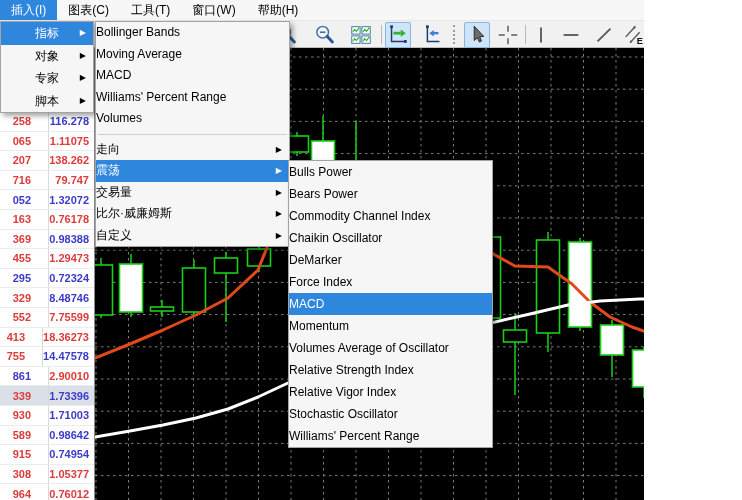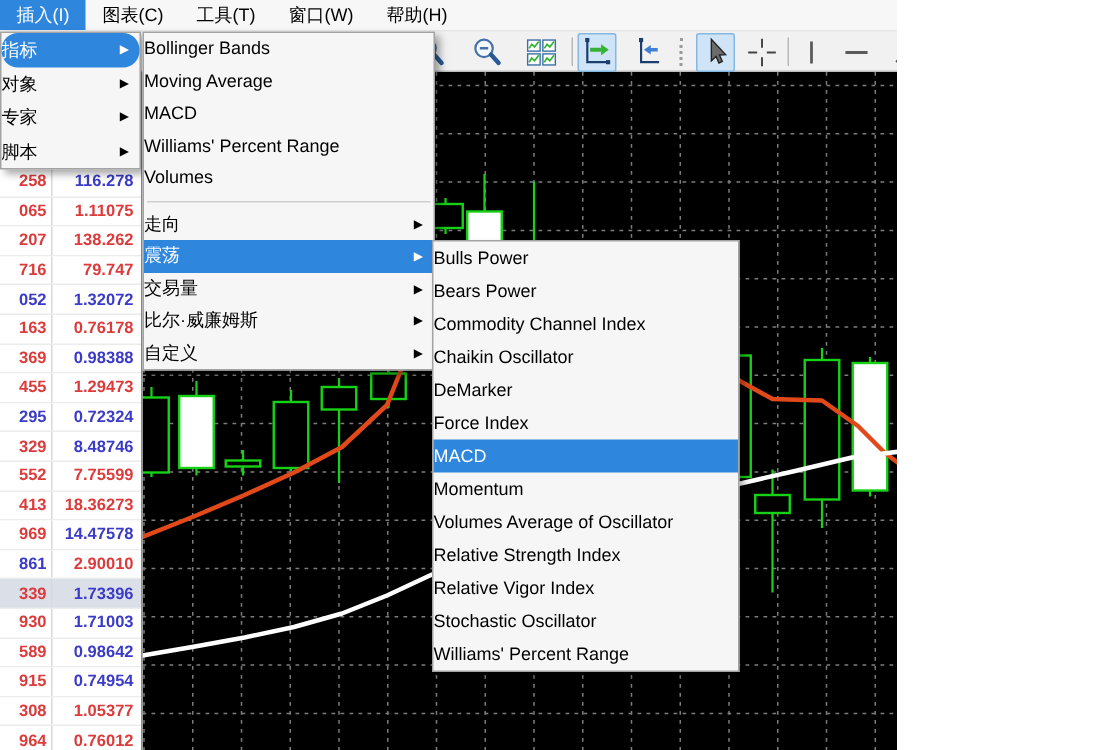--- a/index.html
+++ b/index.html
@@ -1,16 +1,16 @@
 <!DOCTYPE html>
 <html><head>
 <meta charset="utf-8">
 <style>
   html,body{margin:0;padding:0;}
-  #app{position:relative;width:598px;height:500px;background:#f0f0f0;overflow:hidden;
+  #app{position:relative;width:644px;height:500px;background:#f0f0f0;overflow:hidden;
        font-family:"Liberation Sans",sans-serif;-webkit-font-smoothing:antialiased;}
 
   
   .menubar{position:absolute;left:0;top:0;width:742px;height:20px;background:#f7f7f7;
            display:flex;align-items:stretch;font-size:12px;z-index:5;}
   .mb-item{padding:0 11px;line-height:20px;color:#000;cursor:default;}
   .mb-item.active{background:#2e86dd;color:#fff;}
 
   
   .toolbar{position:absolute;left:0;top:20px;width:742px;height:28px;background:#f1f1f1;
@@ -23,38 +23,38 @@
   .tb-grip{position:absolute;top:4px;width:0;height:19px;border-left:2px dotted #9a9a9a;}
 
   
   .market-watch{position:absolute;left:0;top:48px;width:94px;height:452px;background:#fff;
                 border-right:1px solid #8c8c8c;overflow:hidden;box-sizing:content-box;z-index:3;}
   #mw-rows{position:absolute;top:64px;left:0;width:100%;}
   .mw-row{display:flex;height:19.6px;box-sizing:border-box;border-bottom:1px solid #ececec;
           font-size:11px;font-weight:bold;align-items:center;background:#fff;}
   .mw-row.sel{background:#dbe0e8;}
   .mw-row.sel .cell{background:transparent;}
-  .mw-left{width:31px;text-align:right;padding-right:3px;border-right:1px solid #d9d9d9;height:100%;
+  .mw-left{width:31px;text-align:right;padding-right:17px;border-right:1px solid #d9d9d9;height:100%;
            display:flex;align-items:center;justify-content:flex-end;}
   .mw-right{flex:1;text-align:right;padding-right:5px;}
   .c-red{color:#dc3b3b;}
   .c-blue{color:#3b3bc8;}
 
   
   .chart{position:absolute;left:95px;top:48px;width:647px;height:452px;background:#000;z-index:2;}
   .chart svg{display:block;}
 
   
   .menu{position:absolute;background:#f6f6f6;border:1px solid #a3a3a3;
         box-shadow:3px 3px 5px rgba(0,0,0,.35);font-size:12px;box-sizing:border-box;}
   .dropdown1{left:0;top:21px;width:94px;z-index:30;}
   .submenu1{left:95px;top:21px;width:195px;z-index:31;}
   .submenu2{left:288px;top:160px;width:205px;z-index:32;}
   .menu-row{position:relative;color:#000;cursor:default;}
-  .dropdown1 .menu-row{height:22.5px;line-height:22.5px;text-align:left;border-radius:11px;}
+  .dropdown1 .menu-row{height:22.5px;line-height:22.5px;text-align:center;}
   .submenu1 .menu-row{height:21.5px;line-height:21.5px;}
   .submenu2 .menu-row{height:22px;line-height:22px;}
   .menu-row .lbl{display:block;white-space:nowrap;overflow:hidden;}
   .dropdown1 .menu-row .lbl{padding-left:0;}
   .menu-row .arrow{position:absolute;right:7px;top:0;font-size:8px;}
   .menu-row.active{background:#2e86dd;color:#fff;}
   .menu-sep{height:1px;background:#cfcfcf;margin:4px 2px;}
 </style>
 </head>
 <body>
@@ -231,21 +231,21 @@
         </div>
         <div class="mw-row">
           <span class="mw-left cell c-red">552</span>
           <span class="mw-right cell c-red">7.75599</span>
         </div>
         <div class="mw-row">
           <span class="mw-left cell c-red">413</span>
           <span class="mw-right cell c-red">18.36273</span>
         </div>
         <div class="mw-row">
-          <span class="mw-left cell c-red">969</span>
+          <span class="mw-left cell c-red">755</span>
           <span class="mw-right cell c-blue">14.47578</span>
         </div>
         <div class="mw-row">
           <span class="mw-left cell c-blue">861</span>
           <span class="mw-right cell c-red">2.90010</span>
         </div>
         <div class="mw-row sel">
           <span class="mw-left cell c-red">339</span>
           <span class="mw-right cell c-blue">1.73396</span>
         </div>

